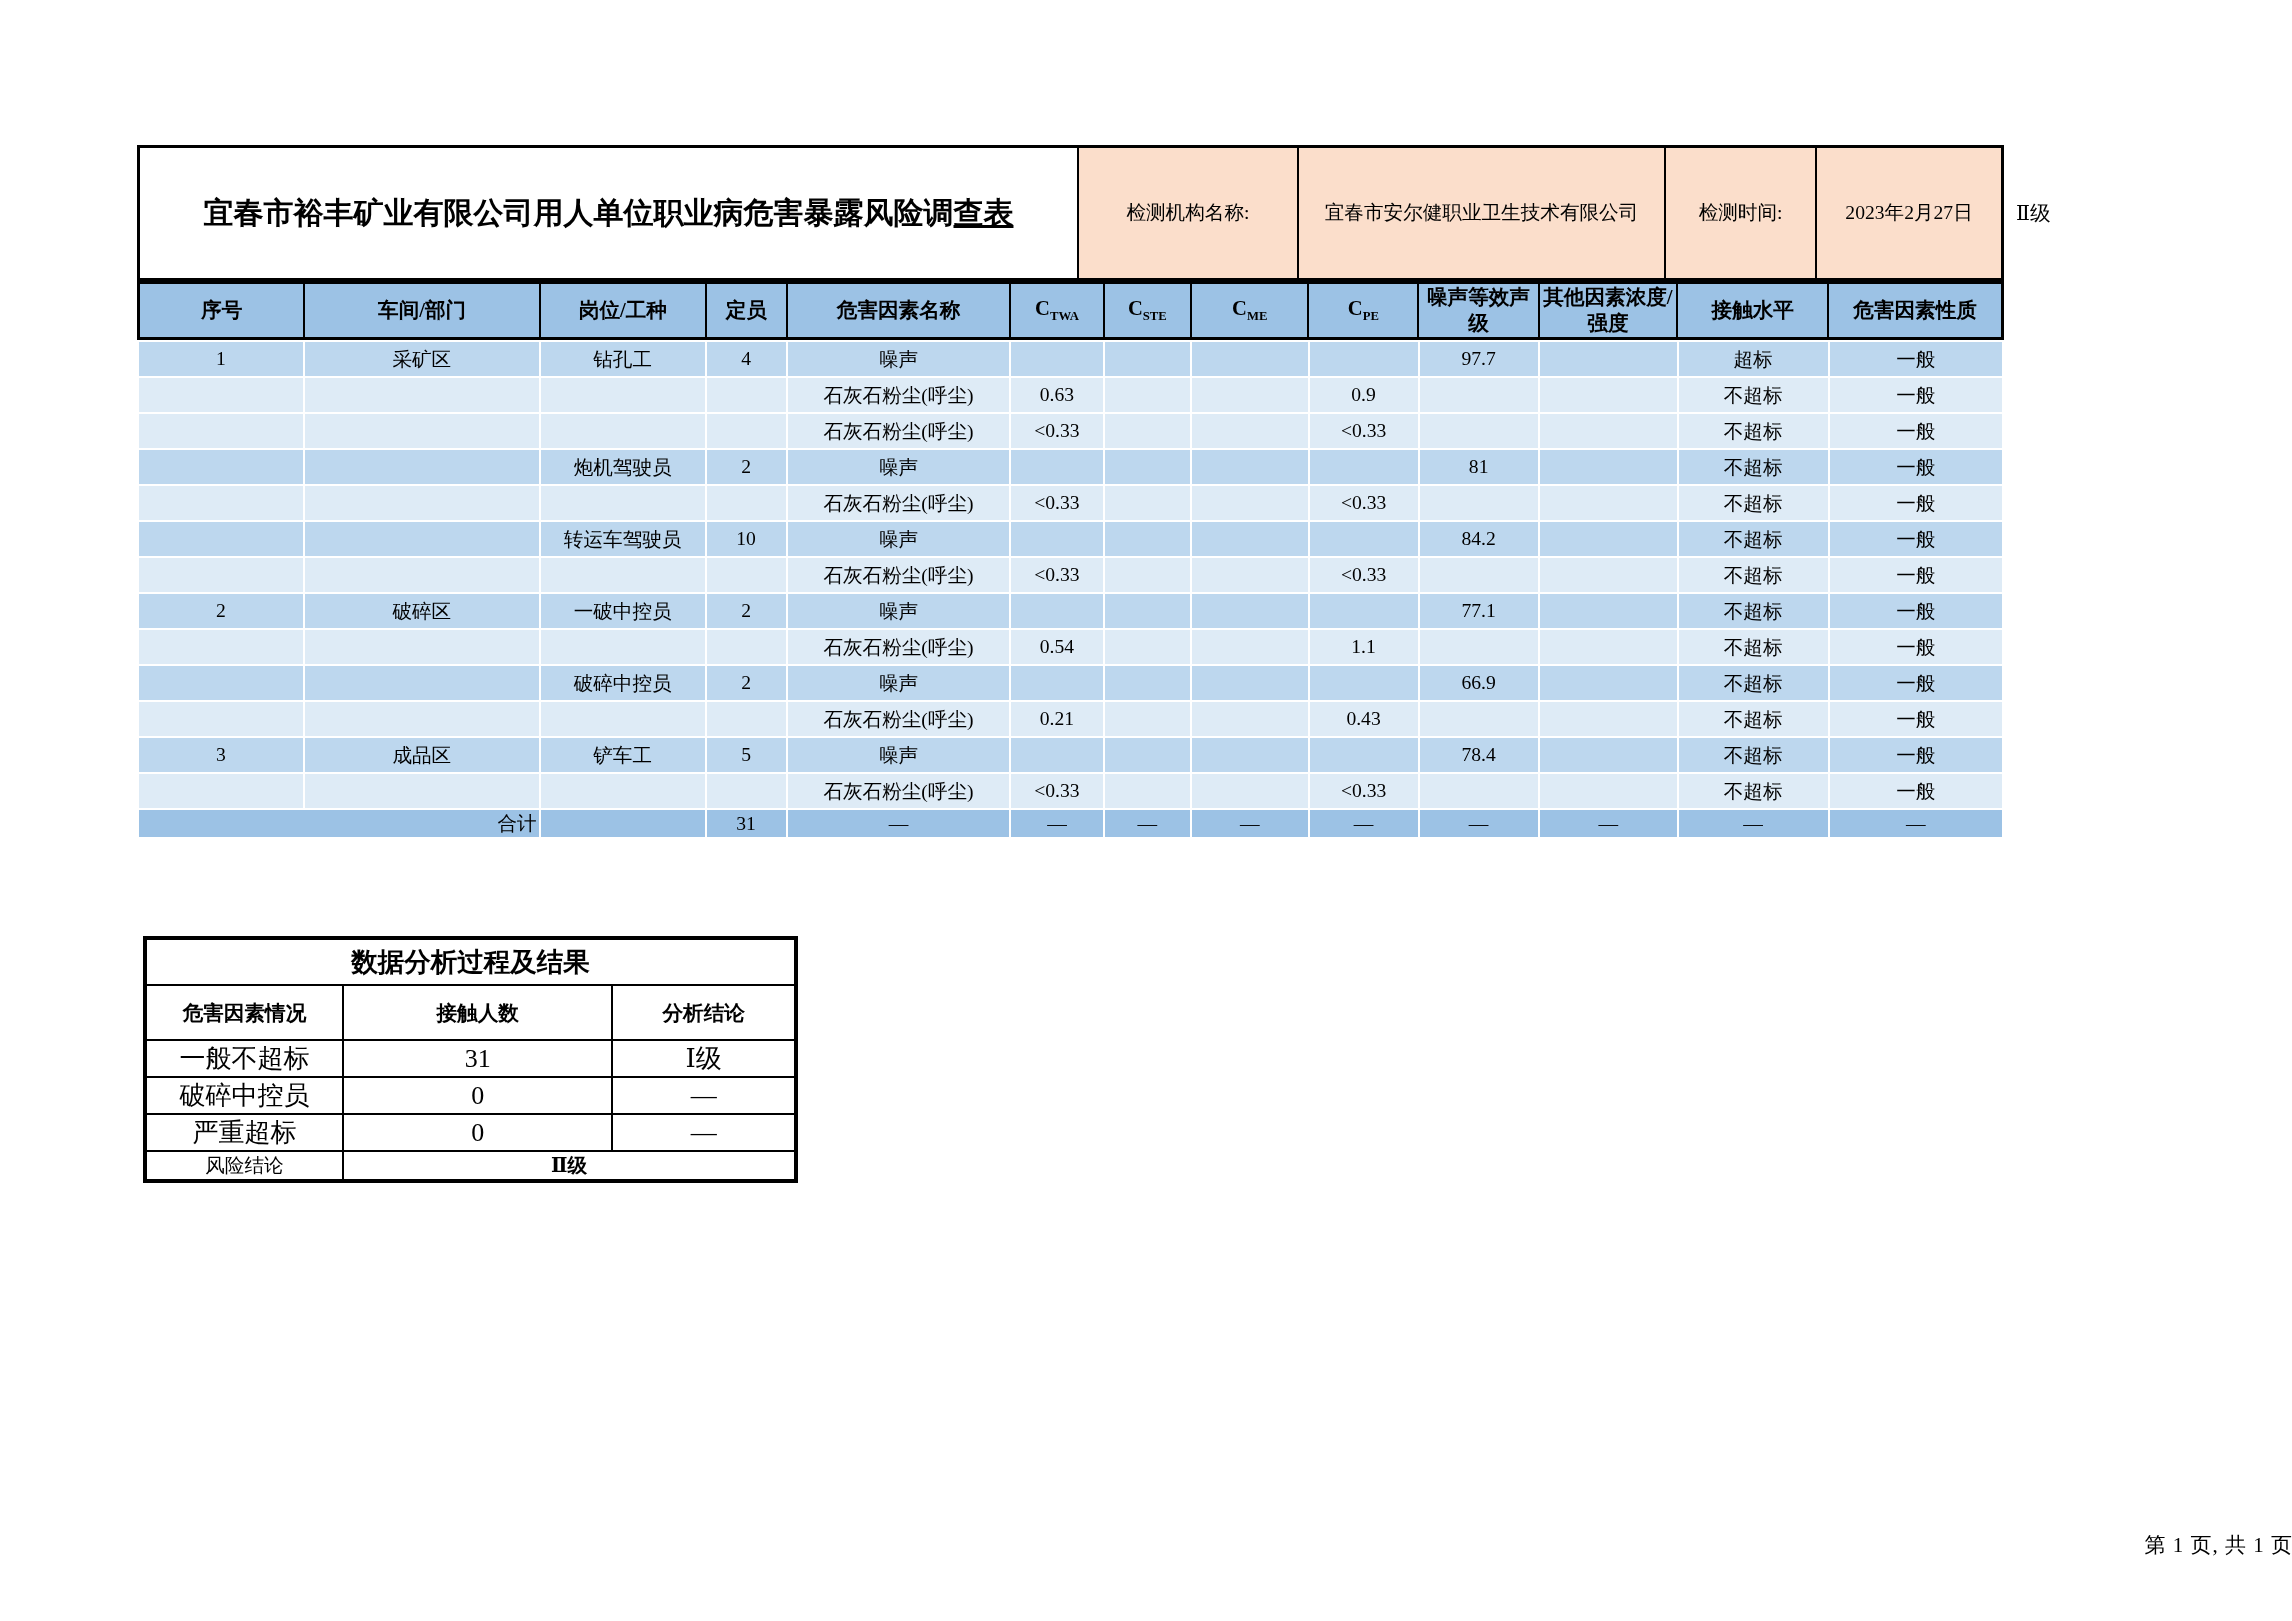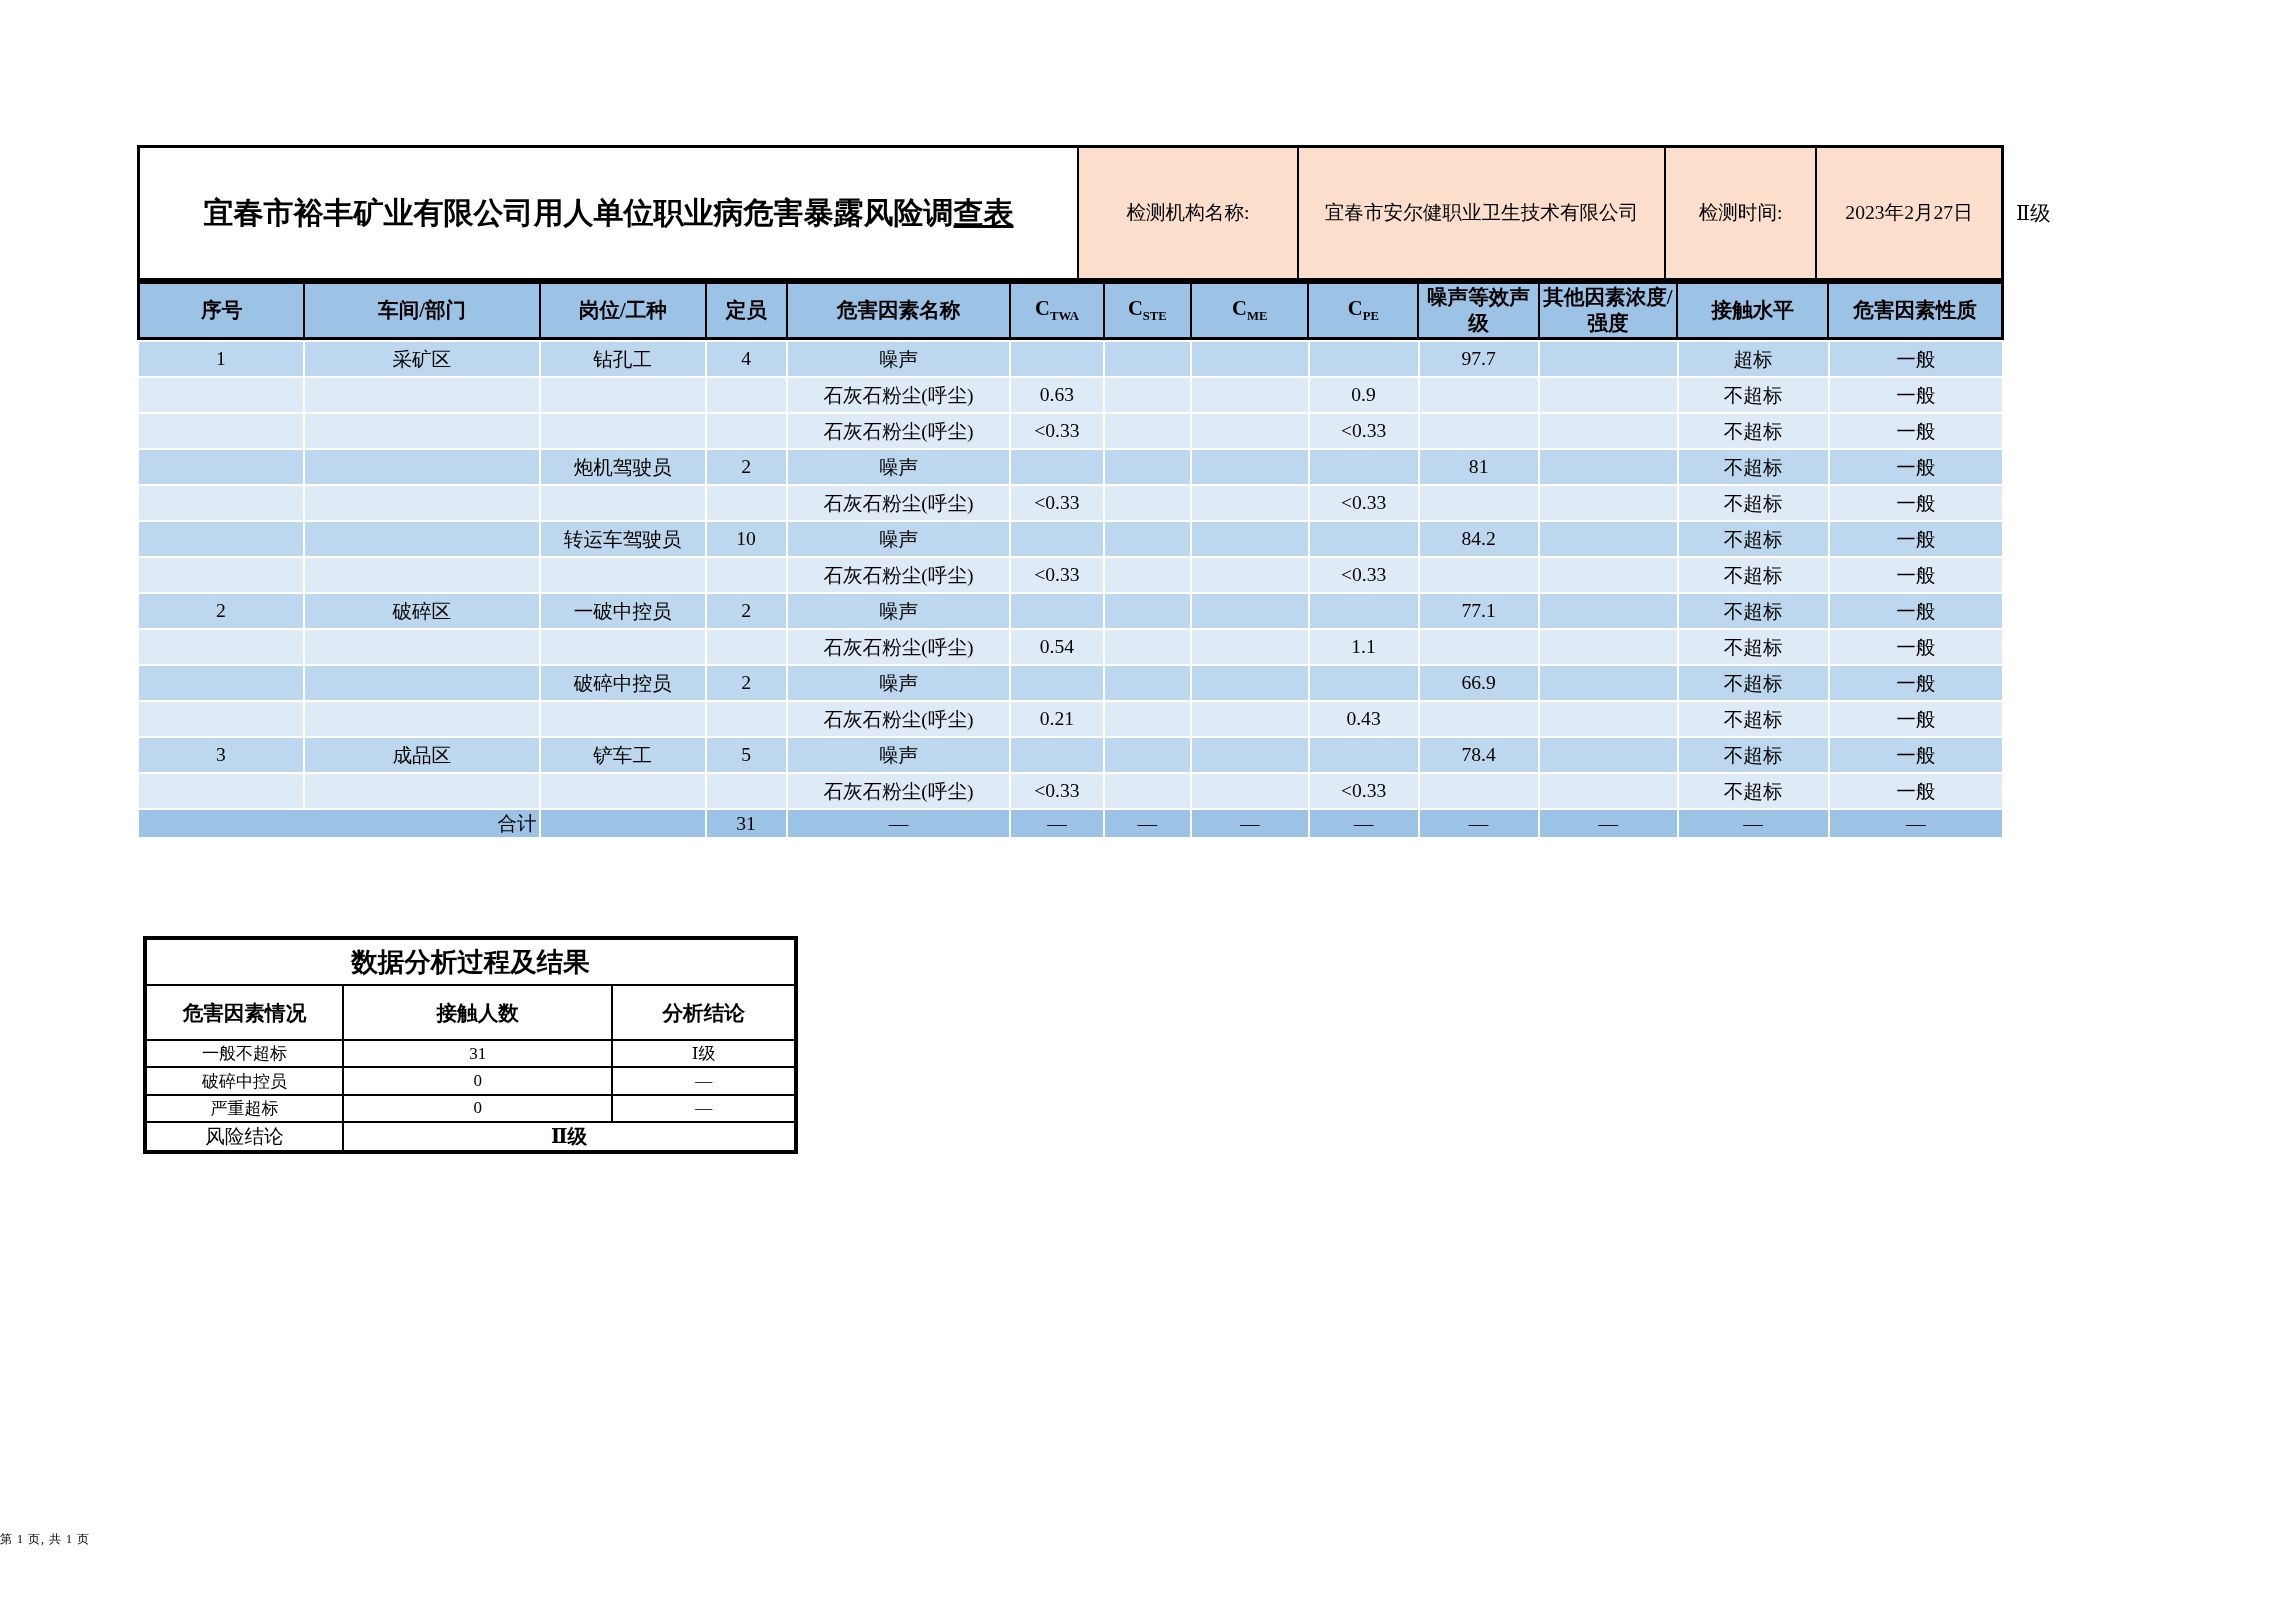--- a/index.html
+++ b/index.html
@@ -32,25 +32,25 @@
 
   
   .grade{position:absolute;left:2016px;top:145px;height:136px;display:flex;align-items:center;font-size:20.6px;}
 
   
   .analysis{position:absolute;left:143px;top:936px;width:655px;}
   table.an-tbl{width:100%;border-collapse:collapse;table-layout:fixed;border:4.9px solid #000;}
   table.an-tbl td{border:2.9px solid #000;text-align:center;vertical-align:middle;box-sizing:border-box;padding:0 2px;background:#fff;}
   td.an-title{height:47px;font-size:26.5px;font-weight:bold;}
   tr.an-head td{height:55px;font-size:20.6px;font-weight:bold;}
-  tr.an-row td{height:27.4px;font-size:17px;}
+  tr.an-row td{height:27.4px;font-size:26px;}
   tr.an-concl td{height:28px;font-size:19.6px;}
   tr.an-concl td.val{font-weight:bold;}
 
-  .footer{position:absolute;left:0;right:0;top:1531px;text-align:left;font-size:12px;letter-spacing:1px;}
+  .footer{position:absolute;left:0;right:0;top:1531px;text-align:right;font-size:21px;letter-spacing:1px;}
 </style>
 </head>
 <body>
 
 <div id="sheet">
 
   <div class="main-area">
 
     <table class="top-block">
       <colgroup>

